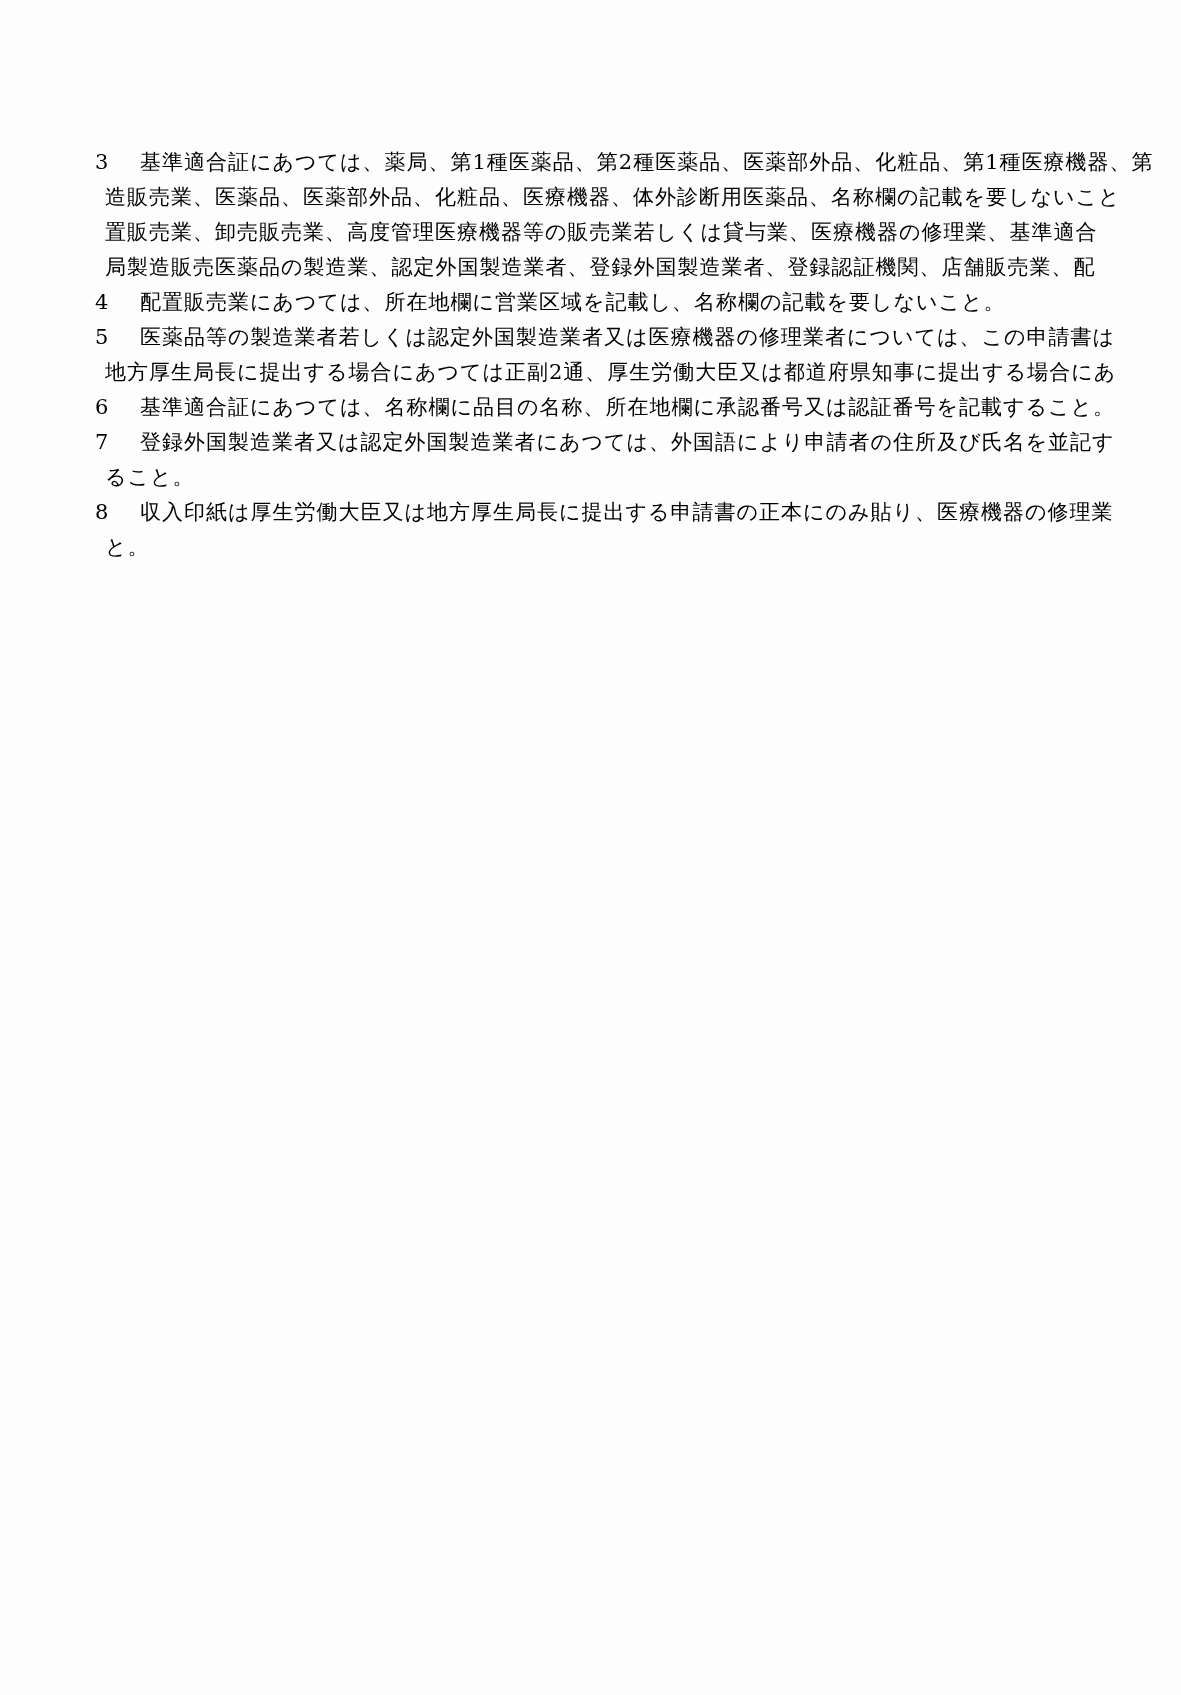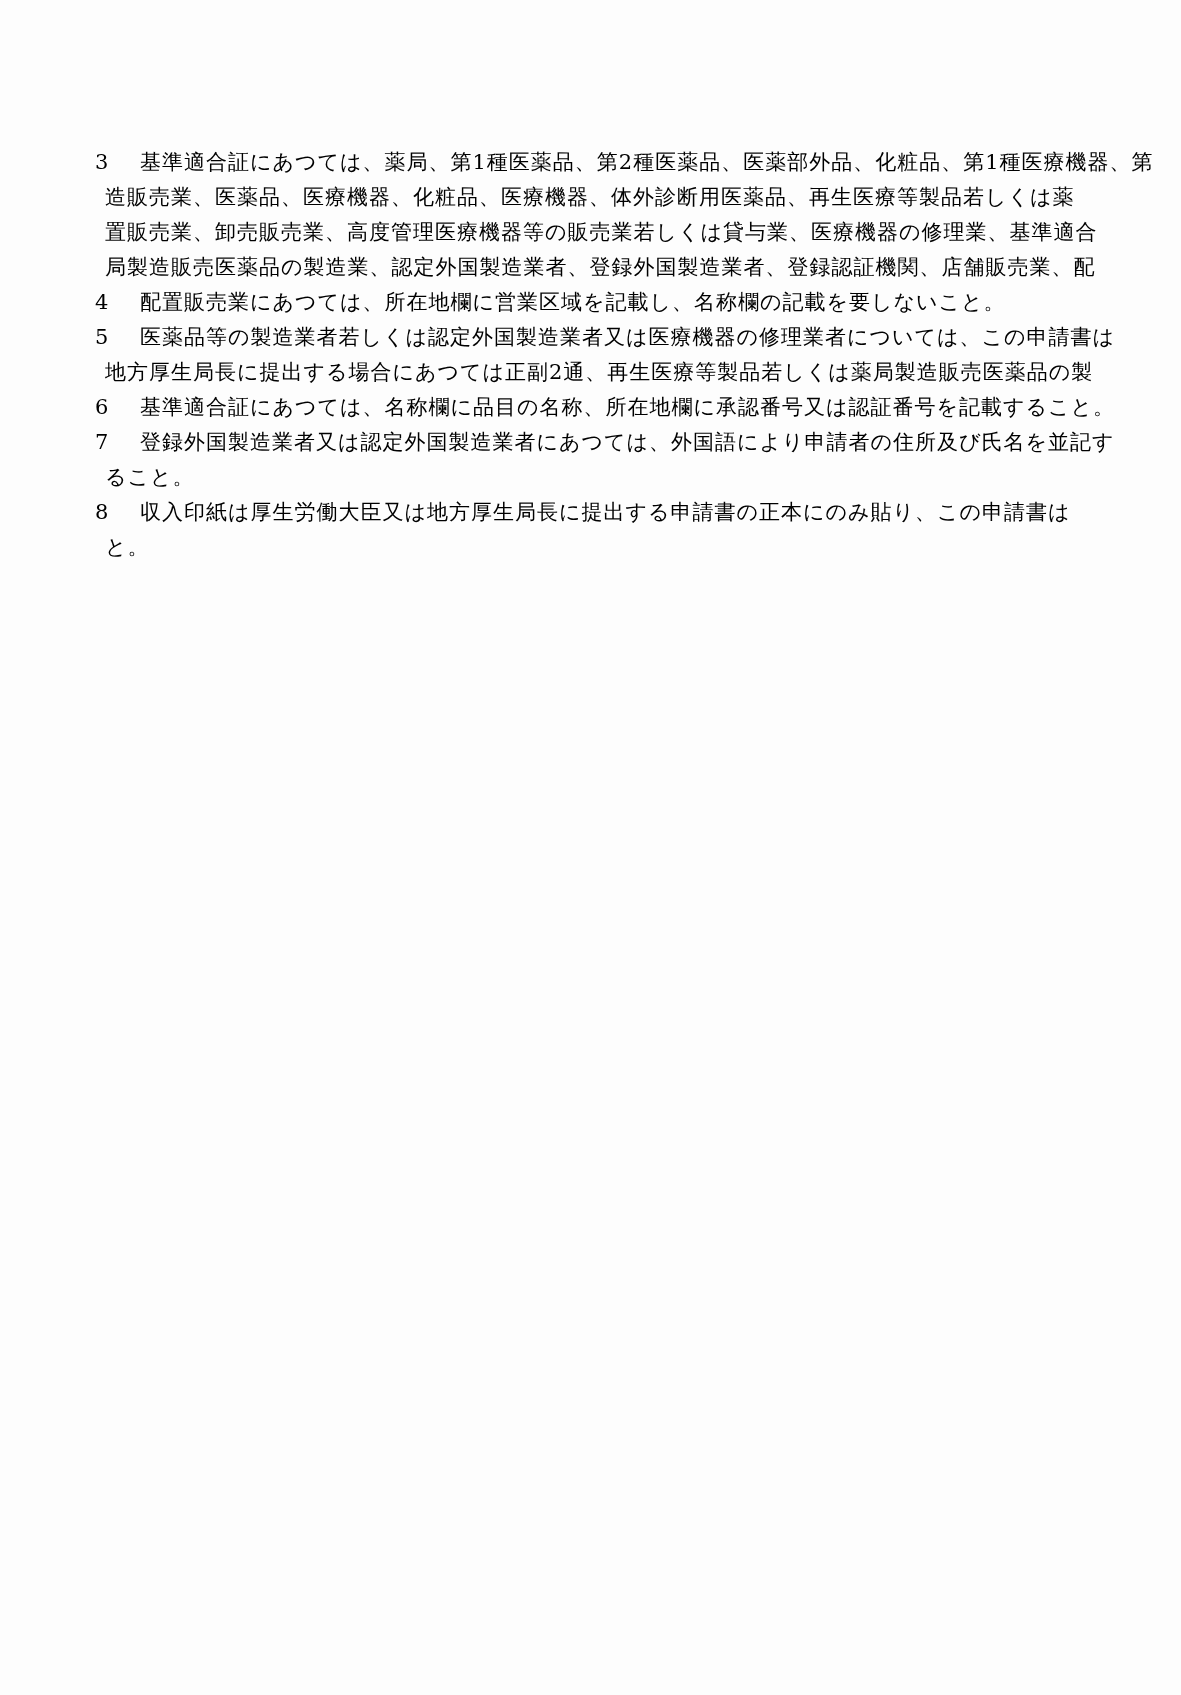--- a/index.html
+++ b/index.html
@@ -46,42 +46,42 @@
   }
 </style>
 </head>
 <body>
 
 <div class="page">
   <div class="notes">
 
     <div class="note-item">
       <div class="line first"><span class="num">3</span><span>基準適合証にあつては、薬局、第1種医薬品、第2種医薬品、医薬部外品、化粧品、第1種医療機器、第</span></div>
-      <div class="line">造販売業、医薬品、医療機器、化粧品、医療機器、体外診断用医薬品、再生医療等製品若しくは薬</div>
+      <div class="line">造販売業、医薬品、医薬部外品、化粧品、医療機器、体外診断用医薬品、名称欄の記載を要しないこと</div>
       <div class="line">置販売業、卸売販売業、高度管理医療機器等の販売業若しくは貸与業、医療機器の修理業、基準適合</div>
       <div class="line">局製造販売医薬品の製造業、認定外国製造業者、登録外国製造業者、登録認証機関、店舗販売業、配</div>
     </div>
 
     <div class="note-item">
       <div class="line first"><span class="num">4</span><span>配置販売業にあつては、所在地欄に営業区域を記載し、名称欄の記載を要しないこと。</span></div>
     </div>
 
     <div class="note-item">
       <div class="line first"><span class="num">5</span><span>医薬品等の製造業者若しくは認定外国製造業者又は医療機器の修理業者については、この申請書は</span></div>
-      <div class="line">地方厚生局長に提出する場合にあつては正副2通、再生医療等製品若しくは薬局製造販売医薬品の製</div>
+      <div class="line">地方厚生局長に提出する場合にあつては正副2通、厚生労働大臣又は都道府県知事に提出する場合にあ</div>
     </div>
 
     <div class="note-item">
       <div class="line first"><span class="num">6</span><span>基準適合証にあつては、名称欄に品目の名称、所在地欄に承認番号又は認証番号を記載すること。</span></div>
     </div>
 
     <div class="note-item">
       <div class="line first"><span class="num">7</span><span>登録外国製造業者又は認定外国製造業者にあつては、外国語により申請者の住所及び氏名を並記す</span></div>
       <div class="line">ること。</div>
     </div>
 
     <div class="note-item">
-      <div class="line first"><span class="num">8</span><span>収入印紙は厚生労働大臣又は地方厚生局長に提出する申請書の正本にのみ貼り、この申請書は</span></div>
+      <div class="line first"><span class="num">8</span><span>収入印紙は厚生労働大臣又は地方厚生局長に提出する申請書の正本にのみ貼り、医療機器の修理業</span></div>
       <div class="line">と。</div>
     </div>
 
   </div>
 </div>
 
 </body></html>

